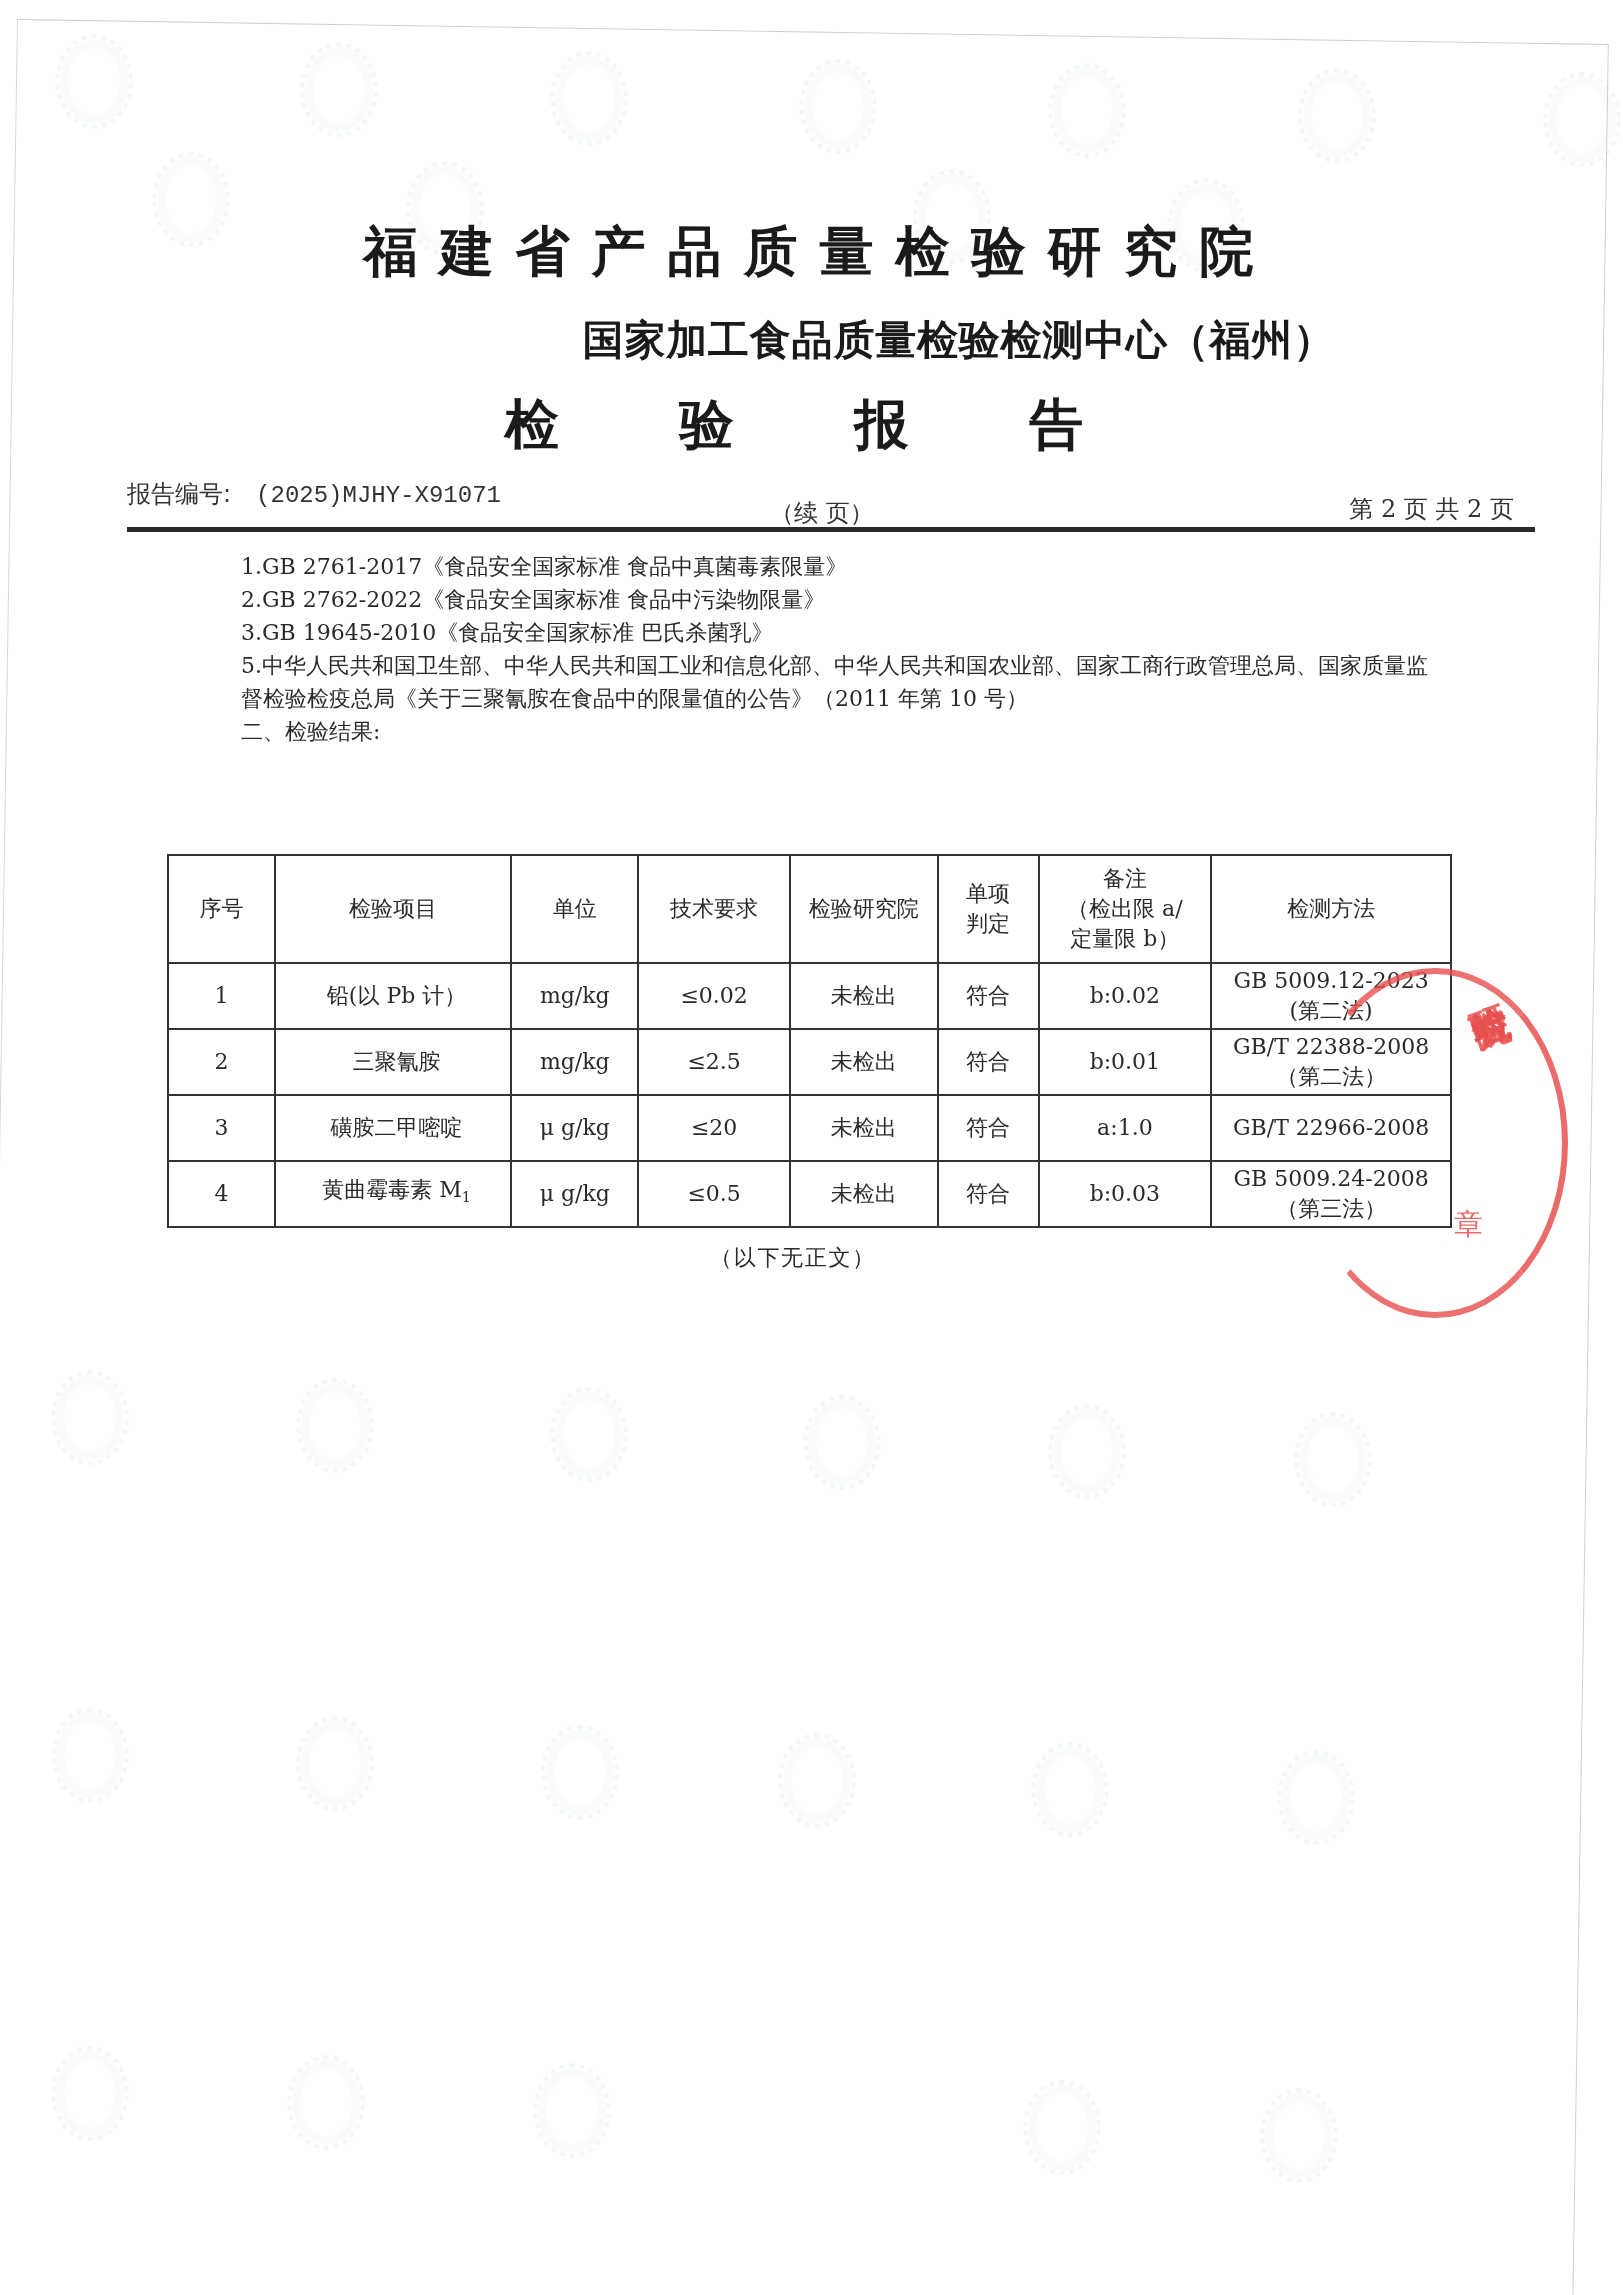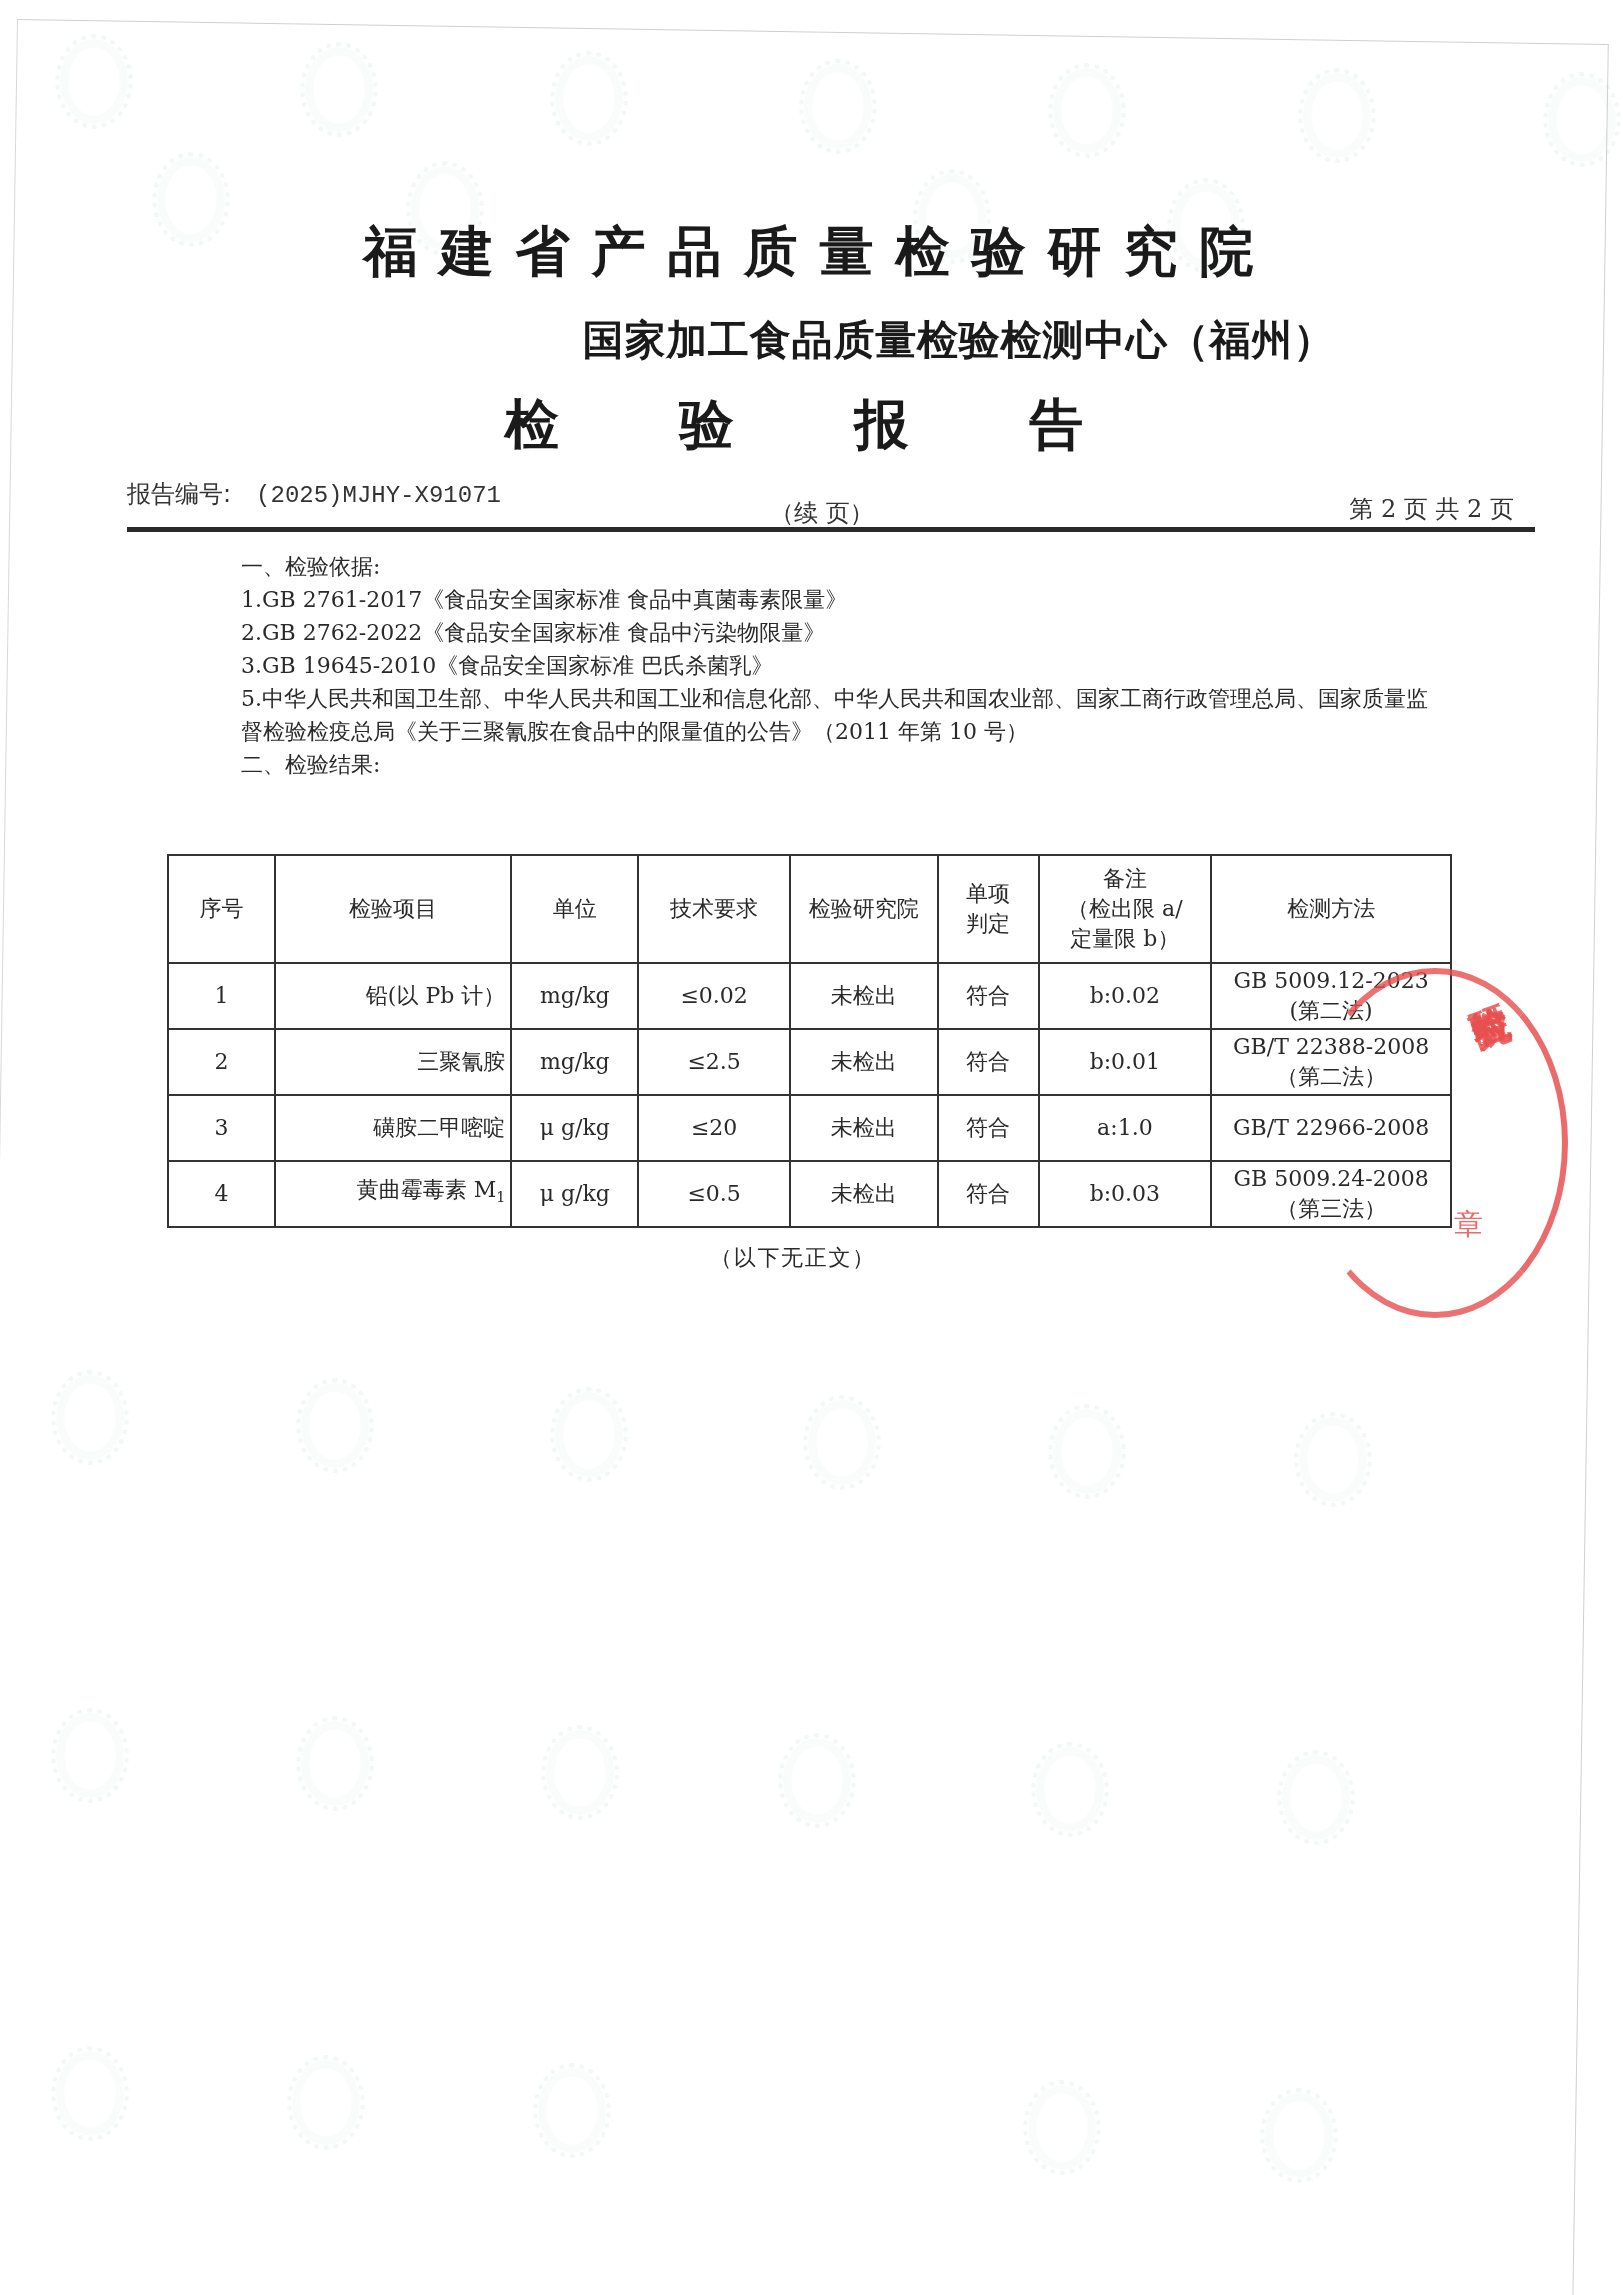--- a/index.html
+++ b/index.html
@@ -53,21 +53,21 @@
   table.results {
     position: absolute; left: 167px; top: 854px; width: 1285px; border-collapse: collapse;
     font-size: 22px; color: #2a2a2a;
   }
   table.results td, table.results th {
     border: 2.1px solid #333; text-align: center; vertical-align: middle; font-weight: normal;
     padding: 0 5px; line-height: 30px;
   }
   table.results th { height: 106px; }
   table.results td { height: 64px; }
-  table.results td.item { text-align: right; padding-left: 12px; }
+  table.results td.item { text-align: center; padding-left: 12px; }
   .endnote {
     position: absolute; left: 710px; top: 1243px; font-size: 22px; color: #2a2a2a; letter-spacing: 1.7px;
   }
   .stamp {
     position: absolute; left: 1302px; top: 968px; width: 254px; height: 338px;
     border-right: 6px solid rgba(232, 80, 80, 0.85); border-top: 6px solid rgba(232, 80, 80, 0.8);
     border-bottom: 6px solid rgba(232, 80, 80, 0.8);
     border-left: 6px solid transparent;
     border-radius: 50%;
   }
@@ -125,21 +125,20 @@
 <div class="meta-line">
   <span class="rptno">
     <span class="lbl">报告编号:</span><span class="val">(2025)MJHY-X91071</span>
   </span>
   <span class="cont">（续 页）</span>
   <span class="pg">第 2 页  共 2 页</span>
 </div>
 <div class="rule"></div>
 
 <div class="basis">
-  <div>一、检验依据:</div>
   <div>1.GB 2761-2017《食品安全国家标准  食品中真菌毒素限量》</div>
   <div>2.GB 2762-2022《食品安全国家标准  食品中污染物限量》</div>
   <div>3.GB 19645-2010《食品安全国家标准  巴氏杀菌乳》</div>
   <div class="wrap">5.中华人民共和国卫生部、中华人民共和国工业和信息化部、中华人民共和国农业部、国家工商行政管理总局、国家质量监督检验检疫总局《关于三聚氰胺在食品中的限量值的公告》（2011 年第 10 号）</div>
   <div>二、检验结果:</div>
 </div>
 
 <table class="results">
   <colgroup>
     <col style="width:107px">

